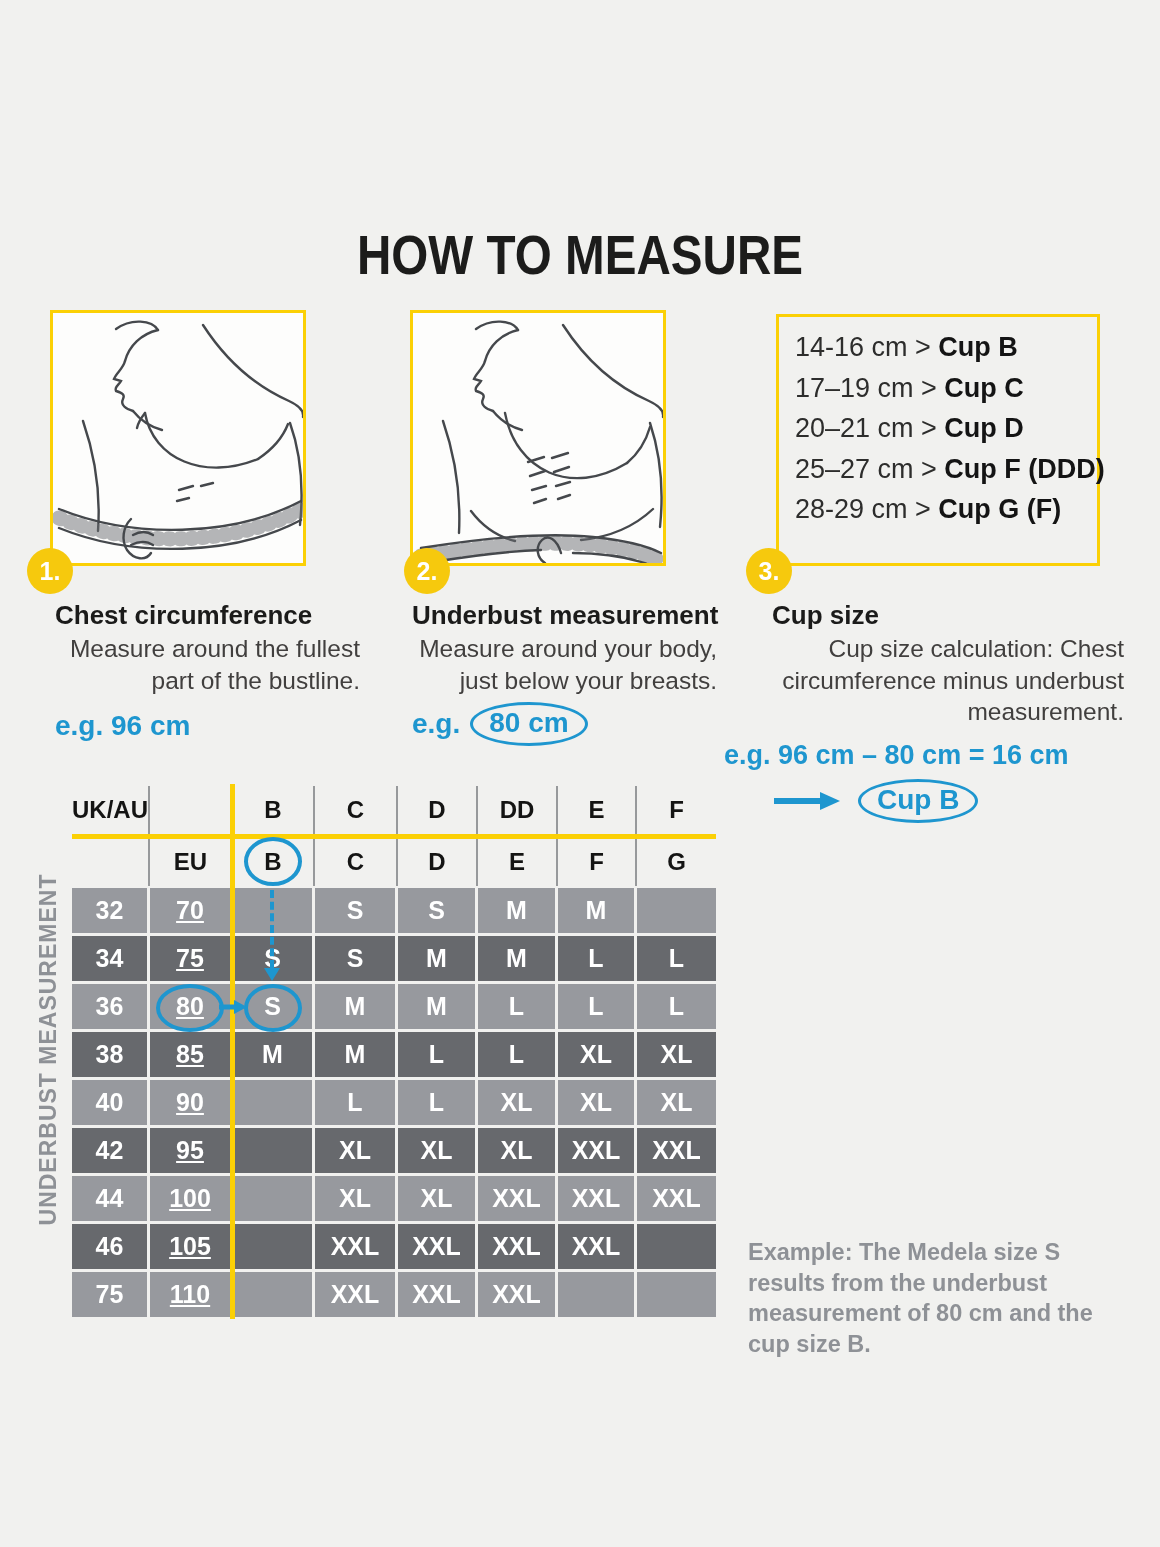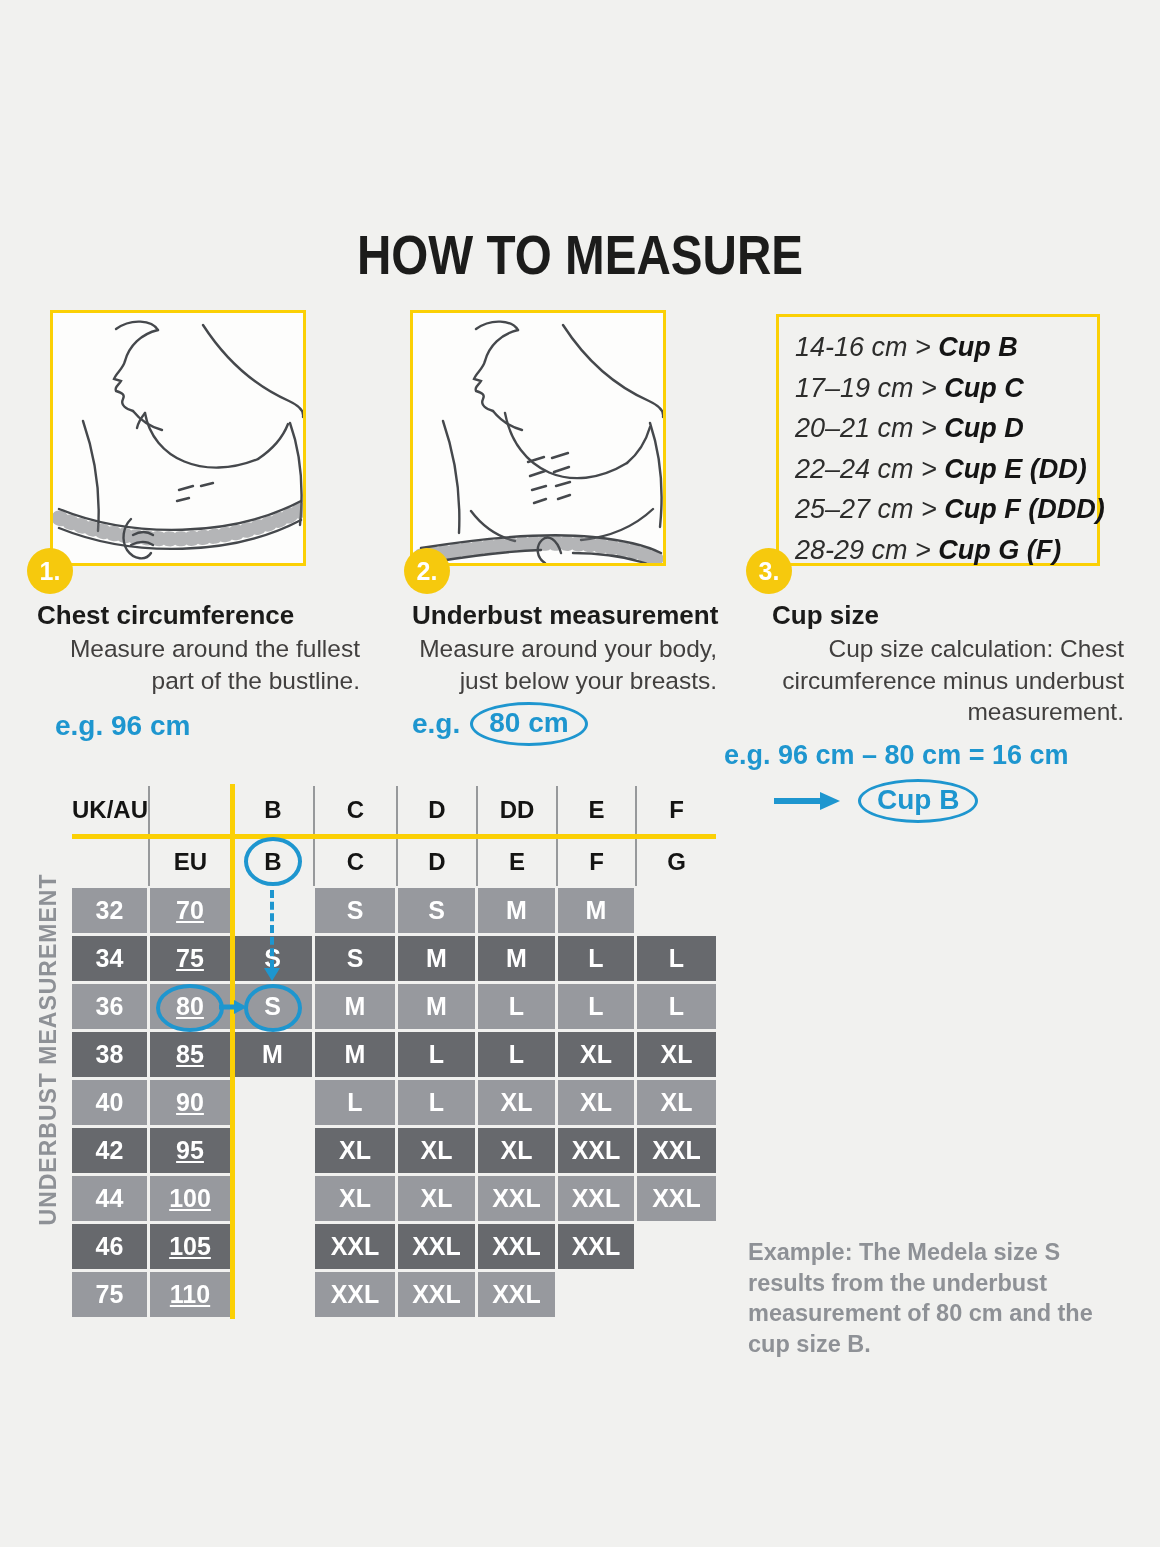--- a/index.html
+++ b/index.html
@@ -5,21 +5,21 @@
   html,body{margin:0;padding:0;}
   body{font-family:"Liberation Sans", sans-serif;}
   .page{position:relative;width:1160px;height:1547px;background:#F1F1EF;overflow:hidden;}
 
   
   .title{position:absolute;top:222px;left:0;width:100%;text-align:center;
          font-size:56px;font-weight:bold;color:#1C1C1B;letter-spacing:0px;
          transform:scaleX(.85);}
 
   
-  .ybox{position:absolute;border:3px solid #FBD005;box-sizing:border-box;font-style:italic;}
+  .ybox{position:absolute;border:3px solid #FBD005;box-sizing:border-box;}
   .illus{background:#FDFDFC;}
   .box1{left:50px;top:310px;width:256px;height:256px;}
   .box2{left:410px;top:310px;width:256px;height:256px;}
   .box3{left:776px;top:314px;width:324px;height:252px;padding:10px 0 0 16px;}
   .sketch{stroke:#45484C;fill:none;stroke-width:2.4;stroke-linecap:round;}
   .tape-ticks{stroke:#6b6e72;fill:none;stroke-width:15;opacity:.5;stroke-dasharray:2.2 9;}
 
   .cup-item{font-size:27px;line-height:40.5px;color:#2D2D2C;white-space:nowrap;}
   .cup-item b{color:#141414;}
 
@@ -27,21 +27,21 @@
   .badge{position:absolute;width:46px;height:46px;border-radius:50%;background:#F6C90D;
          color:#fff;font-weight:bold;font-size:25px;display:flex;align-items:center;
          justify-content:center;z-index:5;}
   .badge1{left:27px;top:548px;}
   .badge2{left:404px;top:548px;}
   .badge3{left:746px;top:548px;}
 
   
   .step-head{position:absolute;font-size:26px;font-weight:bold;color:#1B1B1A;}
   .step-body{position:absolute;font-size:24.5px;color:#413F3E;line-height:31.5px;text-align:right;}
-  .h1{left:37px;top:600px;text-align:right;} .h2{left:412px;top:600px;} .h3{left:772px;top:600px;}
+  .h1{left:55px;top:600px;text-align:right;} .h2{left:412px;top:600px;} .h3{left:772px;top:600px;}
   .b1{left:55px;top:633px;width:305px;} .b2{left:412px;top:633px;width:305px;}
   .b3{left:772px;top:633px;width:352px;}
   .eg{position:absolute;color:#1E96CF;font-weight:bold;font-size:28px;}
   .eg1{left:55px;top:710px;}
   .eg2{left:412px;top:702px;display:flex;align-items:center;}
   .eg3{left:724px;top:740px;font-size:27px;}
   .oval{display:inline-block;border:3.5px solid #1E96CF;border-radius:50%;
         padding:2px 16px 4px;margin-left:10px;color:#1E96CF;font-weight:bold;}
   .result-line{position:absolute;left:772px;top:779px;display:flex;align-items:center;}
   .result-line .oval{font-size:28px;margin-left:16px;}
@@ -52,21 +52,21 @@
   .hrow2{height:47px;margin-top:5px;}
   .hcell{box-sizing:border-box;text-align:center;font-weight:bold;font-size:24px;
          color:#141413;line-height:48px;border-right:2px solid #97999B;}
   .hrow2 .hcell{line-height:45px;}
   .hcell:last-child{border-right:none;}
   .h0{width:78px;} .h1w{width:83px;} .h2w{width:82px;} .h3w{width:83px;}
   .h4w{width:80px;} .h5w{width:80px;} .h6w{width:79px;} .h7w{width:79px;}
   .yellow-hline{position:absolute;left:0;top:48px;width:644px;height:5px;background:#FBD005;z-index:3;}
   .yellow-vline{position:absolute;left:158px;top:-2px;width:5px;height:535px;background:#FBD005;z-index:3;}
   .tbody{display:flex;flex-direction:column;gap:3px;margin-top:2px;}
-  .trow{display:flex;gap:3px;height:45px;align-items:flex-end;}
+  .trow{display:flex;gap:3px;height:45px;}
   .tcell{text-align:center;font-weight:bold;font-size:25px;color:#FFFFFF;line-height:45px;}
   .light .tcell{background:#97999E;}
   .dark  .tcell{background:#67696D;}
   .c0{width:75px;} .c1{width:80px;text-decoration:underline;} .c2{width:79px;} .c3{width:80px;}
   .c4{width:77px;} .c5{width:77px;} .c6{width:76px;} .c7{width:79px;}
 
   .side-label{position:absolute;left:-140px;top:1036px;width:376px;text-align:center;
               transform:rotate(-90deg);font-size:23px;font-weight:bold;color:#8E9196;
               letter-spacing:1px;white-space:nowrap;}
 
@@ -138,21 +138,20 @@
         <path d="M148,240 C144,226 135,221 129,227 C122,234 124,245 132,250"></path>
       </g>
     </svg>
   </div>
 
   <div class="ybox box3">
     <div id="cup-range-list">
         <div class="cup-item"><span>14-16 cm &gt; </span><b>Cup B</b></div>
         <div class="cup-item"><span>17–19 cm &gt; </span><b>Cup C</b></div>
         <div class="cup-item"><span>20–21 cm &gt; </span><b>Cup D</b></div>
-        <div class="cup-item"><span>22–24 cm &gt; </span><b>Cup E (DD)</b></div>
         <div class="cup-item"><span>25–27 cm &gt; </span><b>Cup F (DDD)</b></div>
         <div class="cup-item"><span>28-29 cm &gt; </span><b>Cup G (F)</b></div>
       </div>
   </div>
 
   <div class="badge badge1">1.</div>
   <div class="badge badge2">2.</div>
   <div class="badge badge3">3.</div>
 
   <div class="step-head h1">Chest circumference</div>

